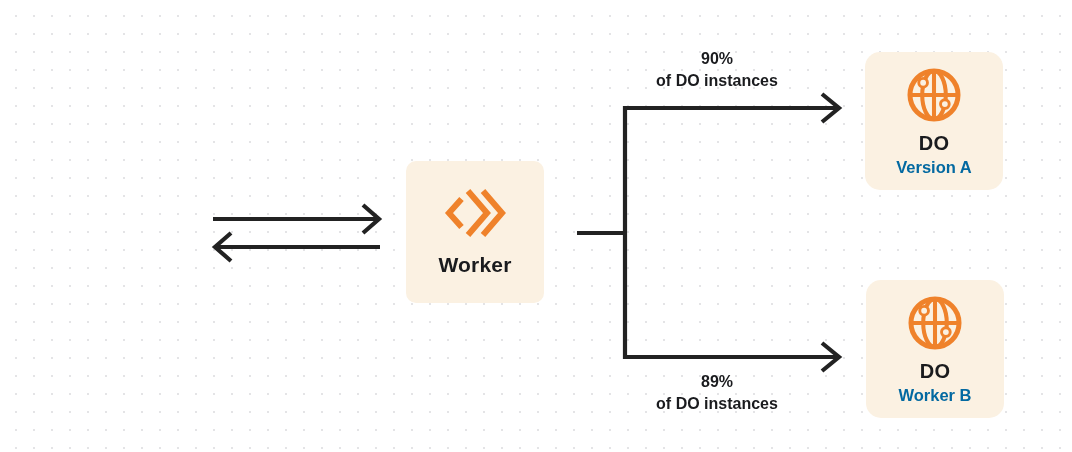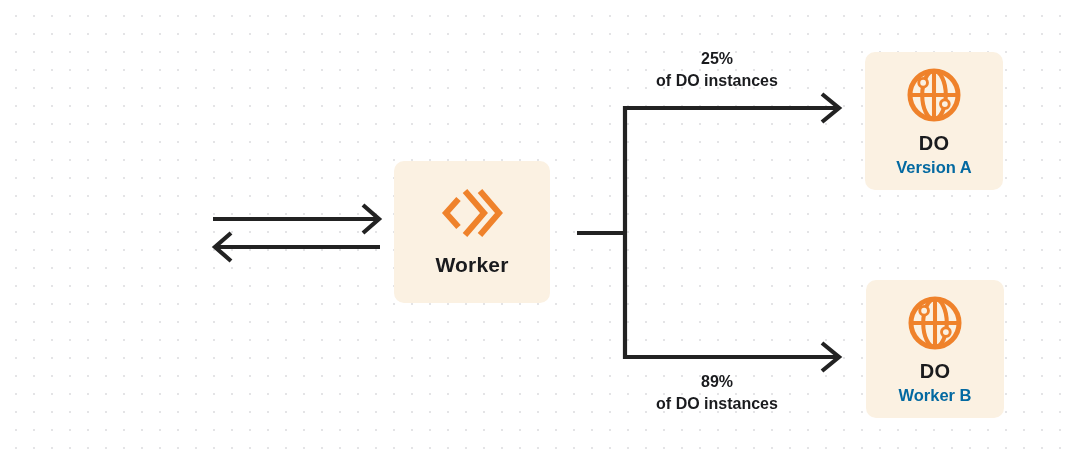--- a/index.html
+++ b/index.html
@@ -16,28 +16,28 @@
   }
   .connectors{position:absolute;left:0;top:0;width:1072px;height:452px;}
   .connectors path{stroke:#222222;stroke-width:4.2;fill:none;stroke-linejoin:miter;stroke-linecap:butt;}
   .node{position:absolute;display:flex;flex-direction:column;align-items:center;justify-content:center;box-sizing:border-box;}
   .client-box{
     left:43px;top:163px;width:141px;height:141px;
     background:#f6f6f7;border-radius:6px;
   }
   .client-box .node-label{font-size:21px;font-weight:bold;letter-spacing:.2px;}
   .worker-box{
-    left:394px;top:161px;width:156px;height:142px;
+    left:406px;top:161px;width:138px;height:142px;
     background:#fbf1e2;border-radius:10px;
     gap:15px;
   }
   .worker-box .node-label{font-size:21px;font-weight:bold;letter-spacing:.2px;}
   .do-box{
     width:138px;height:138px;
-    background:#fbf1e2;border-radius:10px;
+    background:#fbf1e2;border-radius:15px;
     gap:3px;
   }
   .do-a{left:865px;top:52px;}
   .do-b{left:866px;top:280px;}
   .do-title{font-size:20px;font-weight:bold;margin-top:5px;letter-spacing:.3px;}
   .do-subtitle{font-size:16.5px;font-weight:bold;color:#0369a1;}
   .edge-label{
     position:absolute;left:607px;width:220px;
     text-align:center;font-size:16px;font-weight:bold;line-height:22px;
   }
@@ -120,21 +120,21 @@
           <circle cx="20" cy="18.5" r="4.8" fill="#FBF1E2" stroke-width="3.2"></circle>
           <circle cx="44" cy="42" r="4.8" fill="#FBF1E2" stroke-width="3.2"></circle>
         </g>
       </svg>
     </span>
     <span class="do-title">DO</span>
     <span class="do-subtitle">Worker B</span>
   </div>
 
   <div class="edge-label edge-label-top">
-    <div>25%</div>
+    <div>90%</div>
     <div>of DO instances</div>
   </div>
 
   <div class="edge-label edge-label-bottom">
     <div>89%</div>
     <div>of DO instances</div>
   </div>
 
 </div>
 

